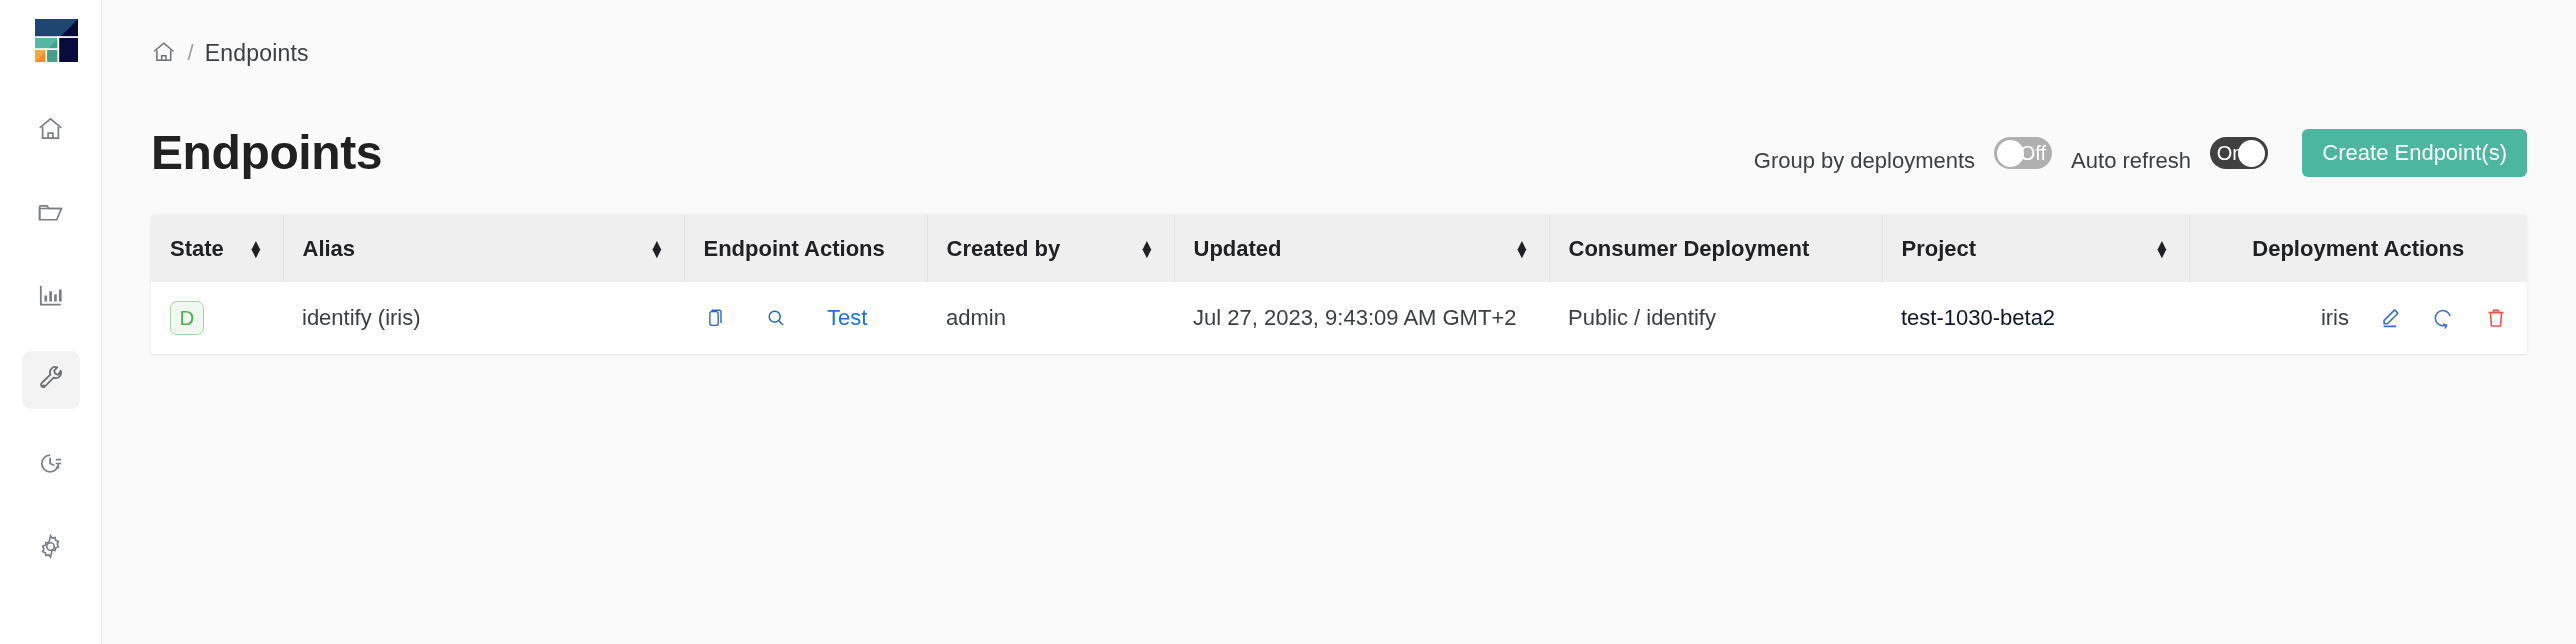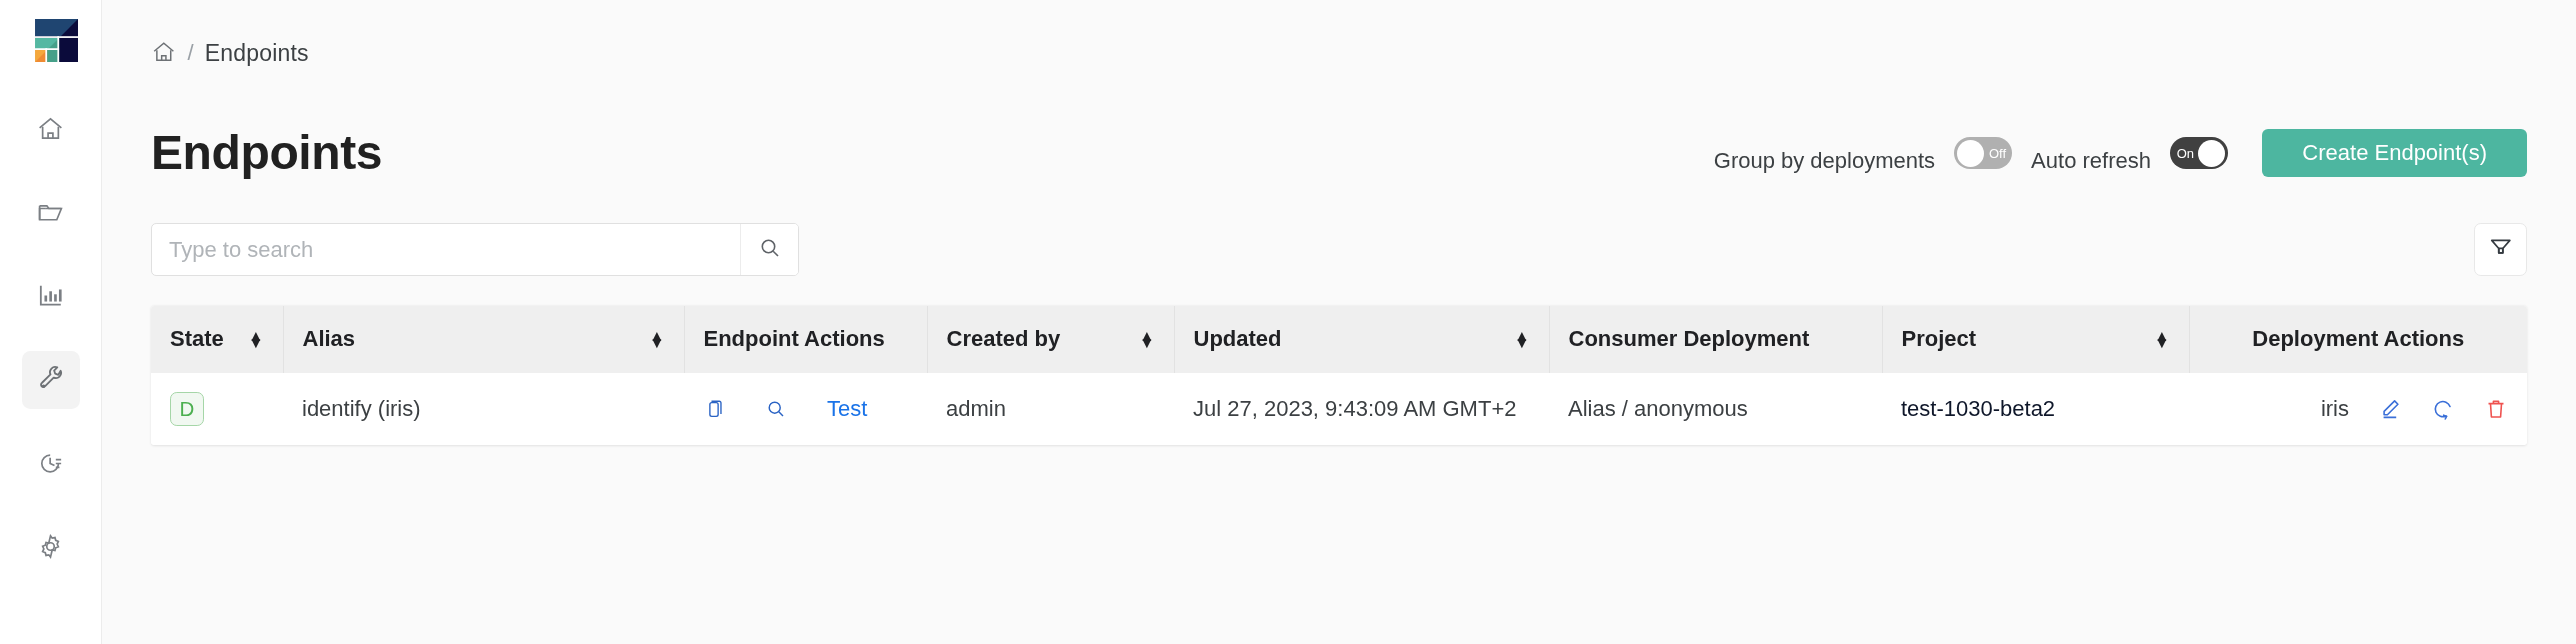--- a/index.html
+++ b/index.html
@@ -94,28 +94,28 @@
   }
   .switch.off { background: #b0b0b0; justify-content: flex-end; padding-right: 6px; }
   .switch.on  { background: #404040; justify-content: flex-start; padding-left: 6.8px; }
   .switch .knob {
     position: absolute; top: 2.6px;
     width: 27px; height: 27px; border-radius: 50%;
     background: #ffffff;
   }
   .switch.off .knob { left: 2.6px; }
   .switch.on  .knob { right: 2.6px; }
-  .switch .state-txt { font-size: 13px; color: #ffffff; font-weight: normal; }
+  .switch .state-txt { font-size: 20px; color: #ffffff; font-weight: normal; }
   .btn-primary {
     background: #4db6a0;
     color: #ffffff;
     border: none;
     border-radius: 6px;
     height: 48px;
-    padding: 0 40px;
+    padding: 0 20px;
     font-size: 22px;
     font-family: "Liberation Sans", sans-serif;
     cursor: pointer;
     white-space: nowrap;
     margin-left: 15.4px;
   }
 
   
   .search-row {
     display: flex;
@@ -332,42 +332,20 @@
       <span class="tgl-label">Auto refresh</span>
       <span class="switch on">
         <span class="knob"></span>
         <span class="state-txt">On</span>
       </span>
 
       <button class="btn-primary">Create Endpoint(s)</button>
     </div>
   </div>
 
-  <div class="search-row">
-    <div class="search-box">
-      <input type="text" placeholder="Type to search" style="">
-      <button class="search-btn">
-        <span>
-          <svg width="24" height="24" viewBox="0 0 24 24" fill="none" stroke="#5f6368" stroke-width="1.6">
-            <circle cx="10.5" cy="10.5" r="6.2"></circle>
-            <path d="M15.2 15.2 20 20"></path>
-          </svg>
-        </span>
-      </button>
-    </div>
-
-    <button class="filter-btn">
-      <span>
-        <svg width="25.6" height="25.6" viewBox="0 0 24 24" fill="none" stroke="#343a40" stroke-width="1.6" stroke-linejoin="round">
-          <path d="M3.5 5h17l-6.6 7.6v4.1h-3.8v-4.1z"></path>
-          <rect x="10.1" y="12.6" width="3.8" height="4.1"></rect>
-        </svg>
-      </span>
-    </button>
-  </div>
 
   <div class="table-wrap">
     <table>
       <colgroup>
         <col style="width:132px">
           <col style="width:401px">
           <col style="width:243px">
         <col style="width:247px">
           <col style="width:375px">
           <col style="width:333px">
@@ -456,21 +434,21 @@
                 <svg width="22" height="22" viewBox="0 0 24 24" fill="none" stroke="#2a63c4" stroke-width="1.6">
                   <circle cx="10.6" cy="10.6" r="6"></circle>
                   <path d="M15.1 15.1 19.6 19.6"></path>
                 </svg>
               </span>
               <span class="link">Test</span>
             </div>
           </td>
           <td>admin</td>
           <td>Jul 27, 2023, 9:43:09 AM GMT+2</td>
-          <td>Alias / anonymous</td>
+          <td>Public / identify</td>
           <td>
             <span class="link-blue">test-1030-beta2</span>
           </td>
           <td>
             <div class="cell-actions right">
               <span class="deploy-name">iris</span>
               <span class="icon-btn">
                 <svg width="24" height="24" viewBox="0 0 24 24" fill="none" stroke="#3a6fd8" stroke-width="1.6" stroke-linejoin="round">
                   <path d="M16.6 3.9 19.9 7.2 9.4 17.7H6.1v-3.3z"></path>
                   <path d="M5.6 20.4h12.6"></path>

